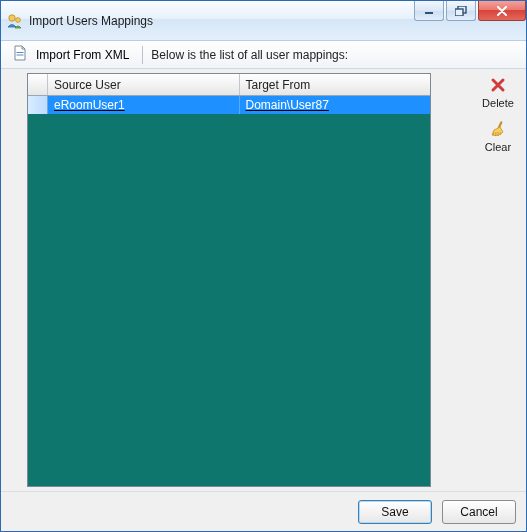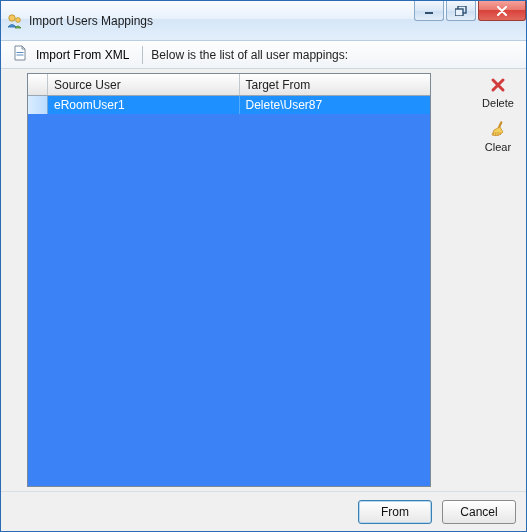--- a/index.html
+++ b/index.html
@@ -107,21 +107,22 @@
     border-right: 1px solid #c0c7ce;
     display: flex; align-items: center;
     padding: 0 6px;
     color: #222;
   }
   .gh-col:last-child { border-right: none; }
 
   .gridbody {
     flex: 1;
     overflow: auto;
-    background: #3b82f6;
+    background: #0f766e;
+    text-decoration: underline;
   }
   .grow {
     height: 18px;
     display: flex;
     background: #fff;
   }
   .grow.selected { background: #1e90ff; color: #fff; }
   .grow .g-gutter {
     width: 20px;
     background: linear-gradient(to right, #d9ecff, #bcdcff);
@@ -234,21 +235,21 @@
     <div class="gridwrap">
       <div class="gridhead">
         <div class="gh-gutter"></div>
         <div class="gh-col">Source User</div>
         <div class="gh-col">Target From</div>
       </div>
       <div class="gridbody">
         <div class="grow selected">
           <div class="g-gutter"></div>
           <div class="gcell">eRoomUser1</div>
-          <div class="gcell">Delete\User87</div>
+          <div class="gcell">Domain\User87</div>
         </div>
       </div>
     </div>
 
     <div class="sideactions">
       <div class="sidebtn">
         <span class="icon">
           <svg width="18" height="18" viewBox="0 0 18 18">
             <path d="M4 4 L14 14 M14 4 L4 14" stroke="#d23b3b" stroke-width="3" stroke-linecap="round"></path>
           </svg>
@@ -262,17 +263,17 @@
             <path d="M5 10 L11 7 L14 12 Q10 17 3 15 Z" fill="#f3cf5b" stroke="#c98f2e" stroke-width="0.8"></path>
             <path d="M5 12 L4 15 M7 12 L6.5 16 M9 12 L9 16 M11 12 L11.5 15" stroke="#c98f2e" stroke-width="0.8"></path>
           </svg>
         </span>
         <span>Clear</span>
       </div>
     </div>
   </div>
 
   <div class="footer">
-    <div class="btn default">From</div>
+    <div class="btn default">Save</div>
     <div class="btn">Cancel</div>
   </div>
 
 </div>
 
 </body></html>

